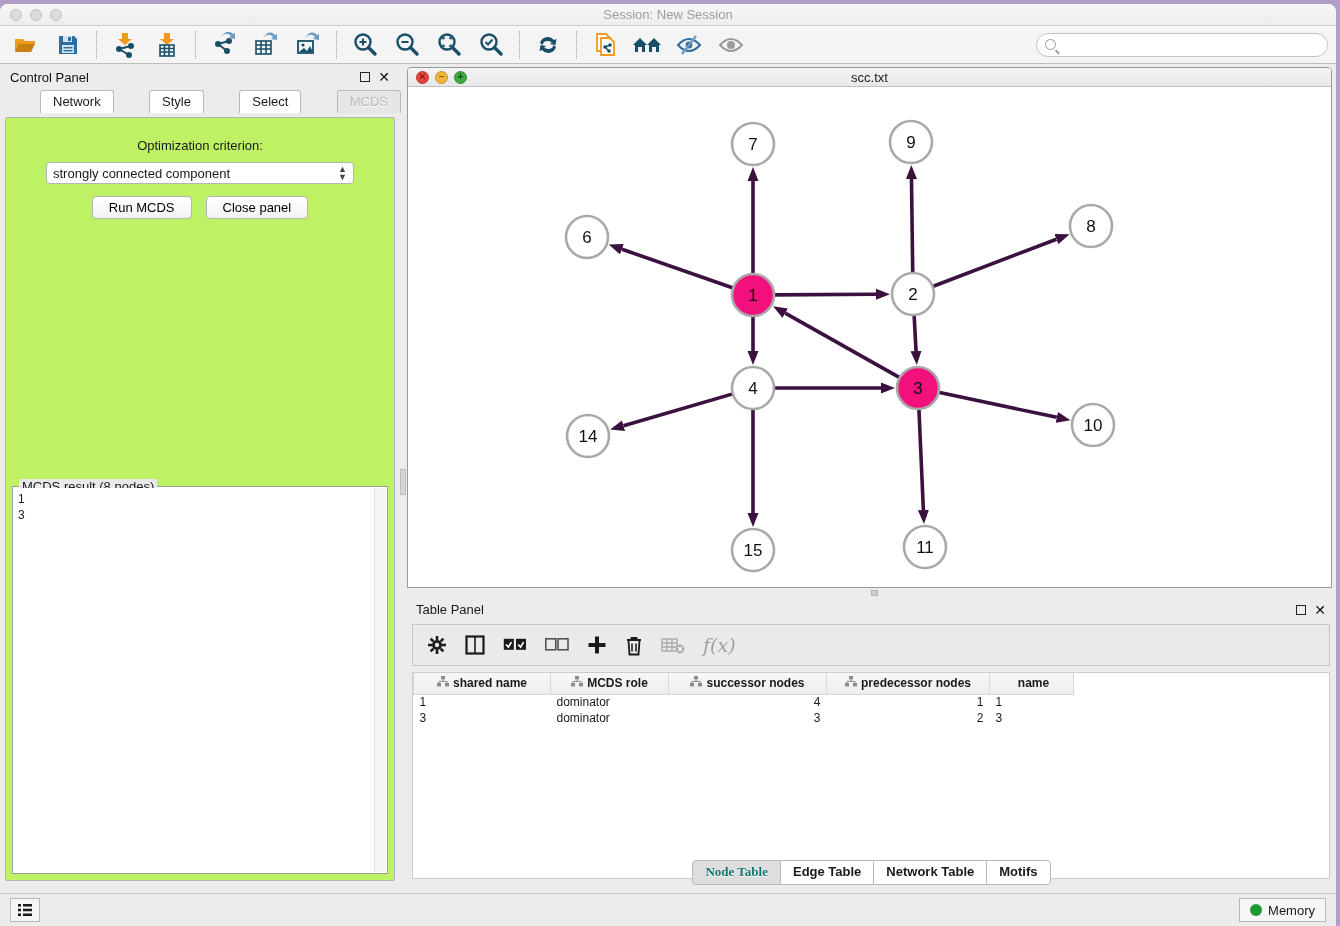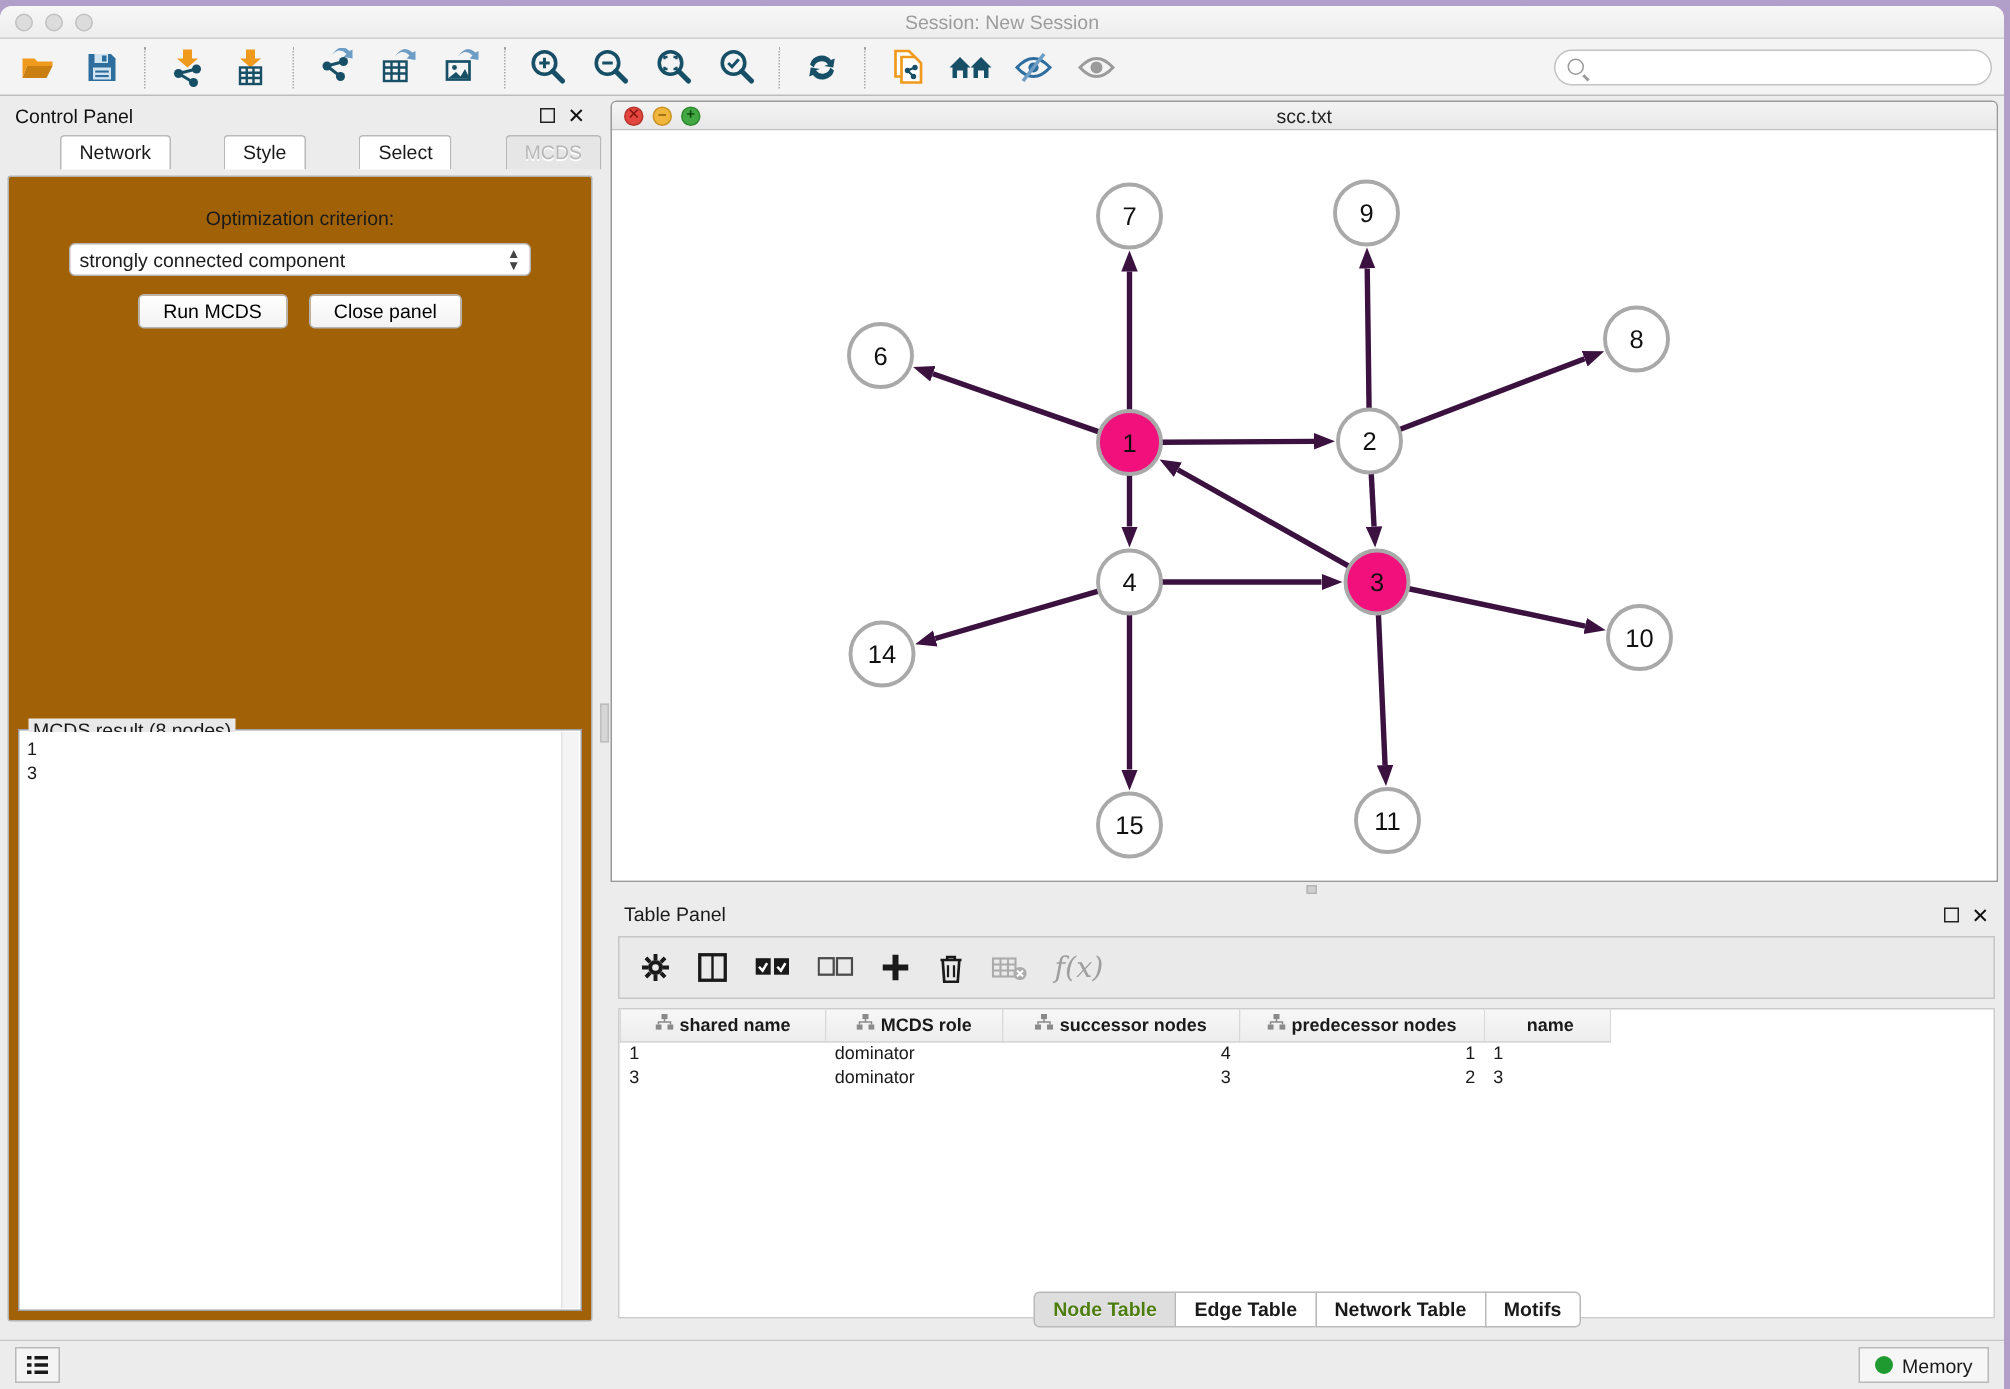--- a/index.html
+++ b/index.html
@@ -37,21 +37,21 @@
   
   .cp-header { height:26px; display:flex; align-items:center; padding:0 10px; }
   .cp-header .ptitle { font-size:13px; color:#111; }
   .panel-winbtns { margin-left:auto; display:flex; gap:8px; align-items:center; }
   .float-icon { width:10px; height:10px; border:1.6px solid #222; display:inline-block; }
   .close-icon { font-size:14px; font-weight:bold; color:#111; line-height:10px; }
   .cp-tabs { display:flex; justify-content:space-between; position:relative; z-index:2; margin-bottom:-1px;margin-left:40px; }
   .cp-tab { background:#fff; border:1px solid #b9b9b9; border-bottom:none; padding:3px 12px 4px;
             font-size:13px; border-radius:3px 3px 0 0; margin-right:-1px; }
   .cp-tab.active { background:#e6e6e6; color:#b8b8b8; text-shadow:0 1px 0 #fff; }
-  .cp-body { position:absolute; left:5px; right:5px; top:53px; bottom:12px; background:#a16207;
+  .cp-body { position:absolute; left:5px; right:5px; top:53px; bottom:12px; background:#bef264;
              border:1px solid #b3b3b3; border-radius:2px; padding-top:20px; }
   .opt-label { text-align:center; font-size:13px; margin-bottom:9px; }
   .combo { margin:0 auto; width:308px; height:22px; background:#fff; border:1px solid #b5b5b5; border-radius:4px;
            display:flex; align-items:center; padding:0 6px; font-size:13px; }
   .combo .arrows { margin-left:auto; font-size:9px; color:#444; line-height:8px; text-align:center; }
   .btn-row { display:flex; justify-content:center; gap:14px; margin-top:12px; }
   .push-btn { background:linear-gradient(#ffffff,#f2f2f2); border:1px solid #b5b5b5; border-radius:4px;
               padding:3px 16px; font-size:13px; }
   .result-box { position:absolute; left:6px; right:6px; bottom:6px; top:368px; border:1px solid #9f9f9f; background:#fff; }
   .result-legend { position:absolute; top:-8px; left:6px; background:#e9e9e9; padding:0 3px; font-size:13px; }
@@ -87,21 +87,21 @@
   table.datatable { border-collapse:collapse; font-size:12px; }
   table.datatable th { background:linear-gradient(#f7f7f7,#ededed); border:1px solid #d8d8d8; border-top:none;
                        font-weight:bold; height:21px; padding:0 4px; position:relative; }
   table.datatable th .hlabel { display:inline-block; margin-left:4px; }
   table.datatable td { height:16px; padding:0 6px; border:none; }
   td.al { text-align:left; } td.ar { text-align:right; }
   .tp-tabs { position:absolute; bottom:8px; left:0; right:0; display:flex; justify-content:center; }
   .tp-tab { background:#fff; border:1px solid #b9b9b9; padding:3px 12px 4px; font-size:13px; font-weight:bold; margin-right:-1px; }
   .tp-tab:first-child { border-radius:4px 0 0 4px; }
   .tp-tab:last-child { border-radius:0 4px 4px 0; }
-  .tp-tab.active { background:#dedede; color:#4d7c0f; text-shadow:0 1px 0 #fff; }
+  .tp-tab.active { background:#dedede; color:#0f766e; text-shadow:0 1px 0 #fff;font-family:Liberation Serif, serif; }
 
   
   .statusbar { height:33px; border-top:1px solid #c6c6c6; background:#ececec; display:flex; align-items:center;
                padding:16px 10px; flex:0 0 auto; }
   .sb-left-btn { width:30px; height:24px; background:#f4f4f4; border:1px solid #b9b9b9; display:flex;
                  align-items:center; justify-content:center; }
   .memory-btn { margin-left:auto; height:24px; background:#f6f6f6; border:1px solid #b9b9b9; display:flex;
                 align-items:center; gap:6px; padding:0 10px; font-size:13px; }
   .green-dot { width:12px; height:12px; border-radius:50%; background:#1f9a30; display:inline-block; }
 

